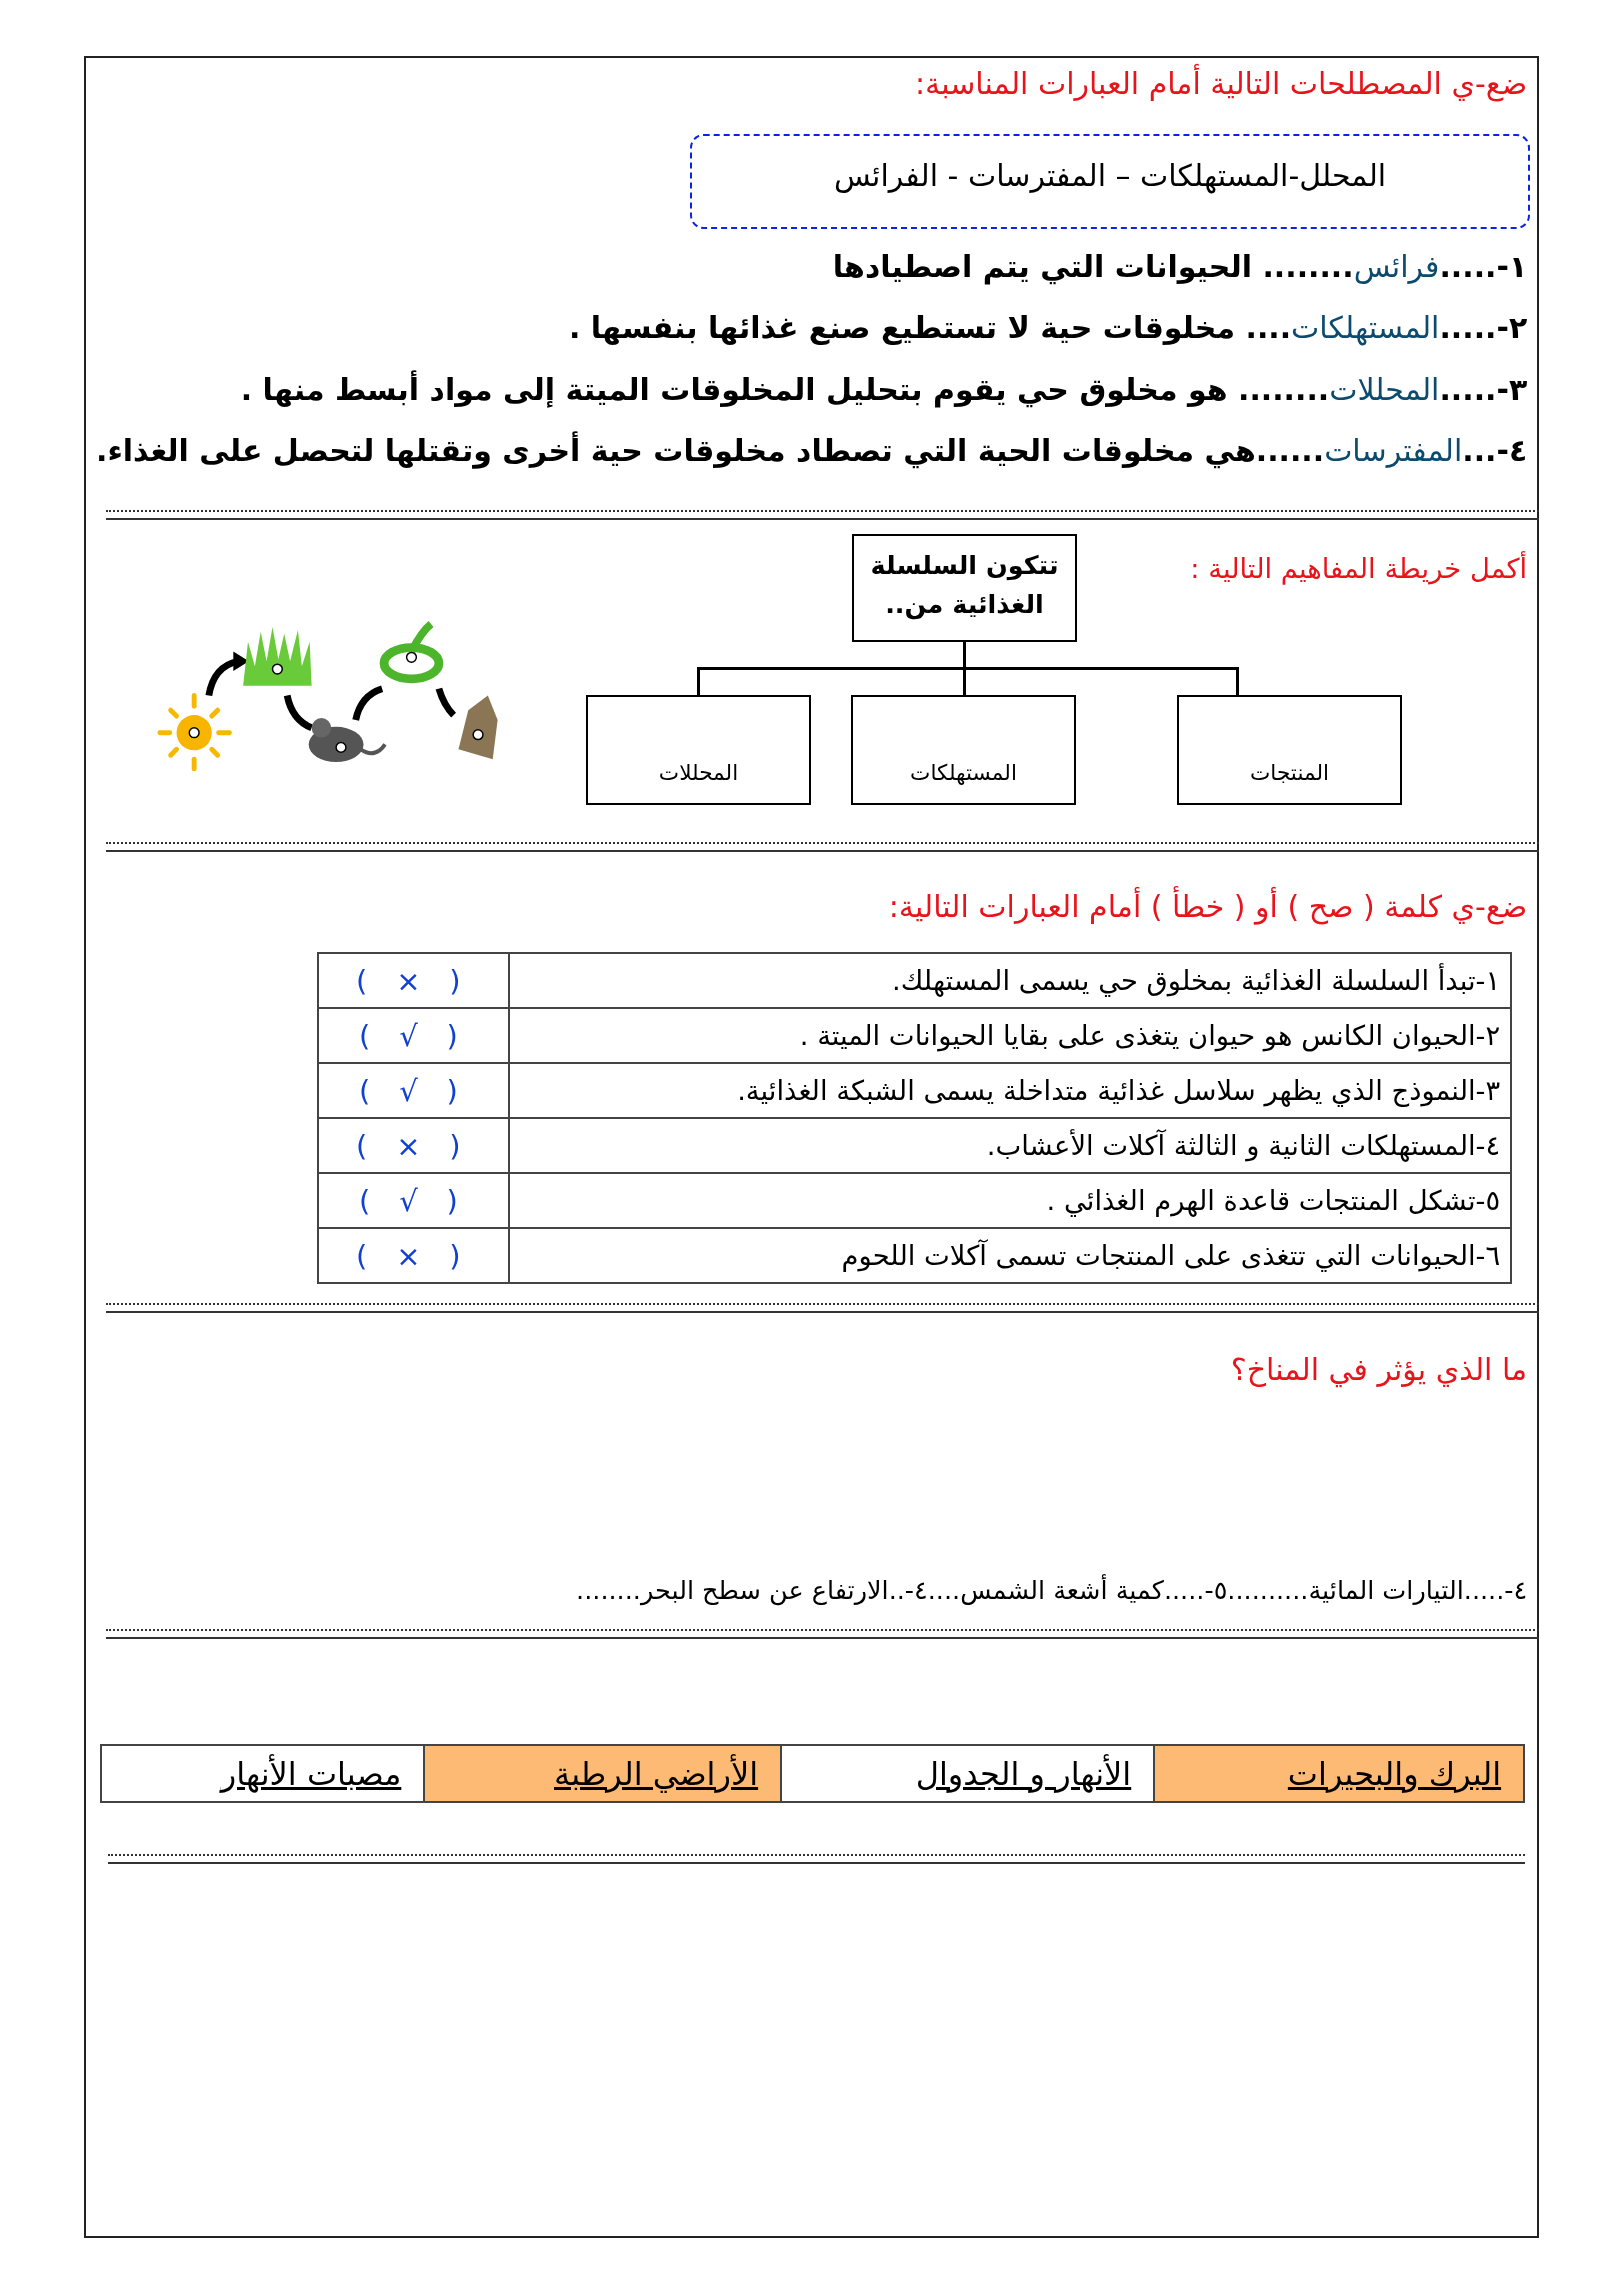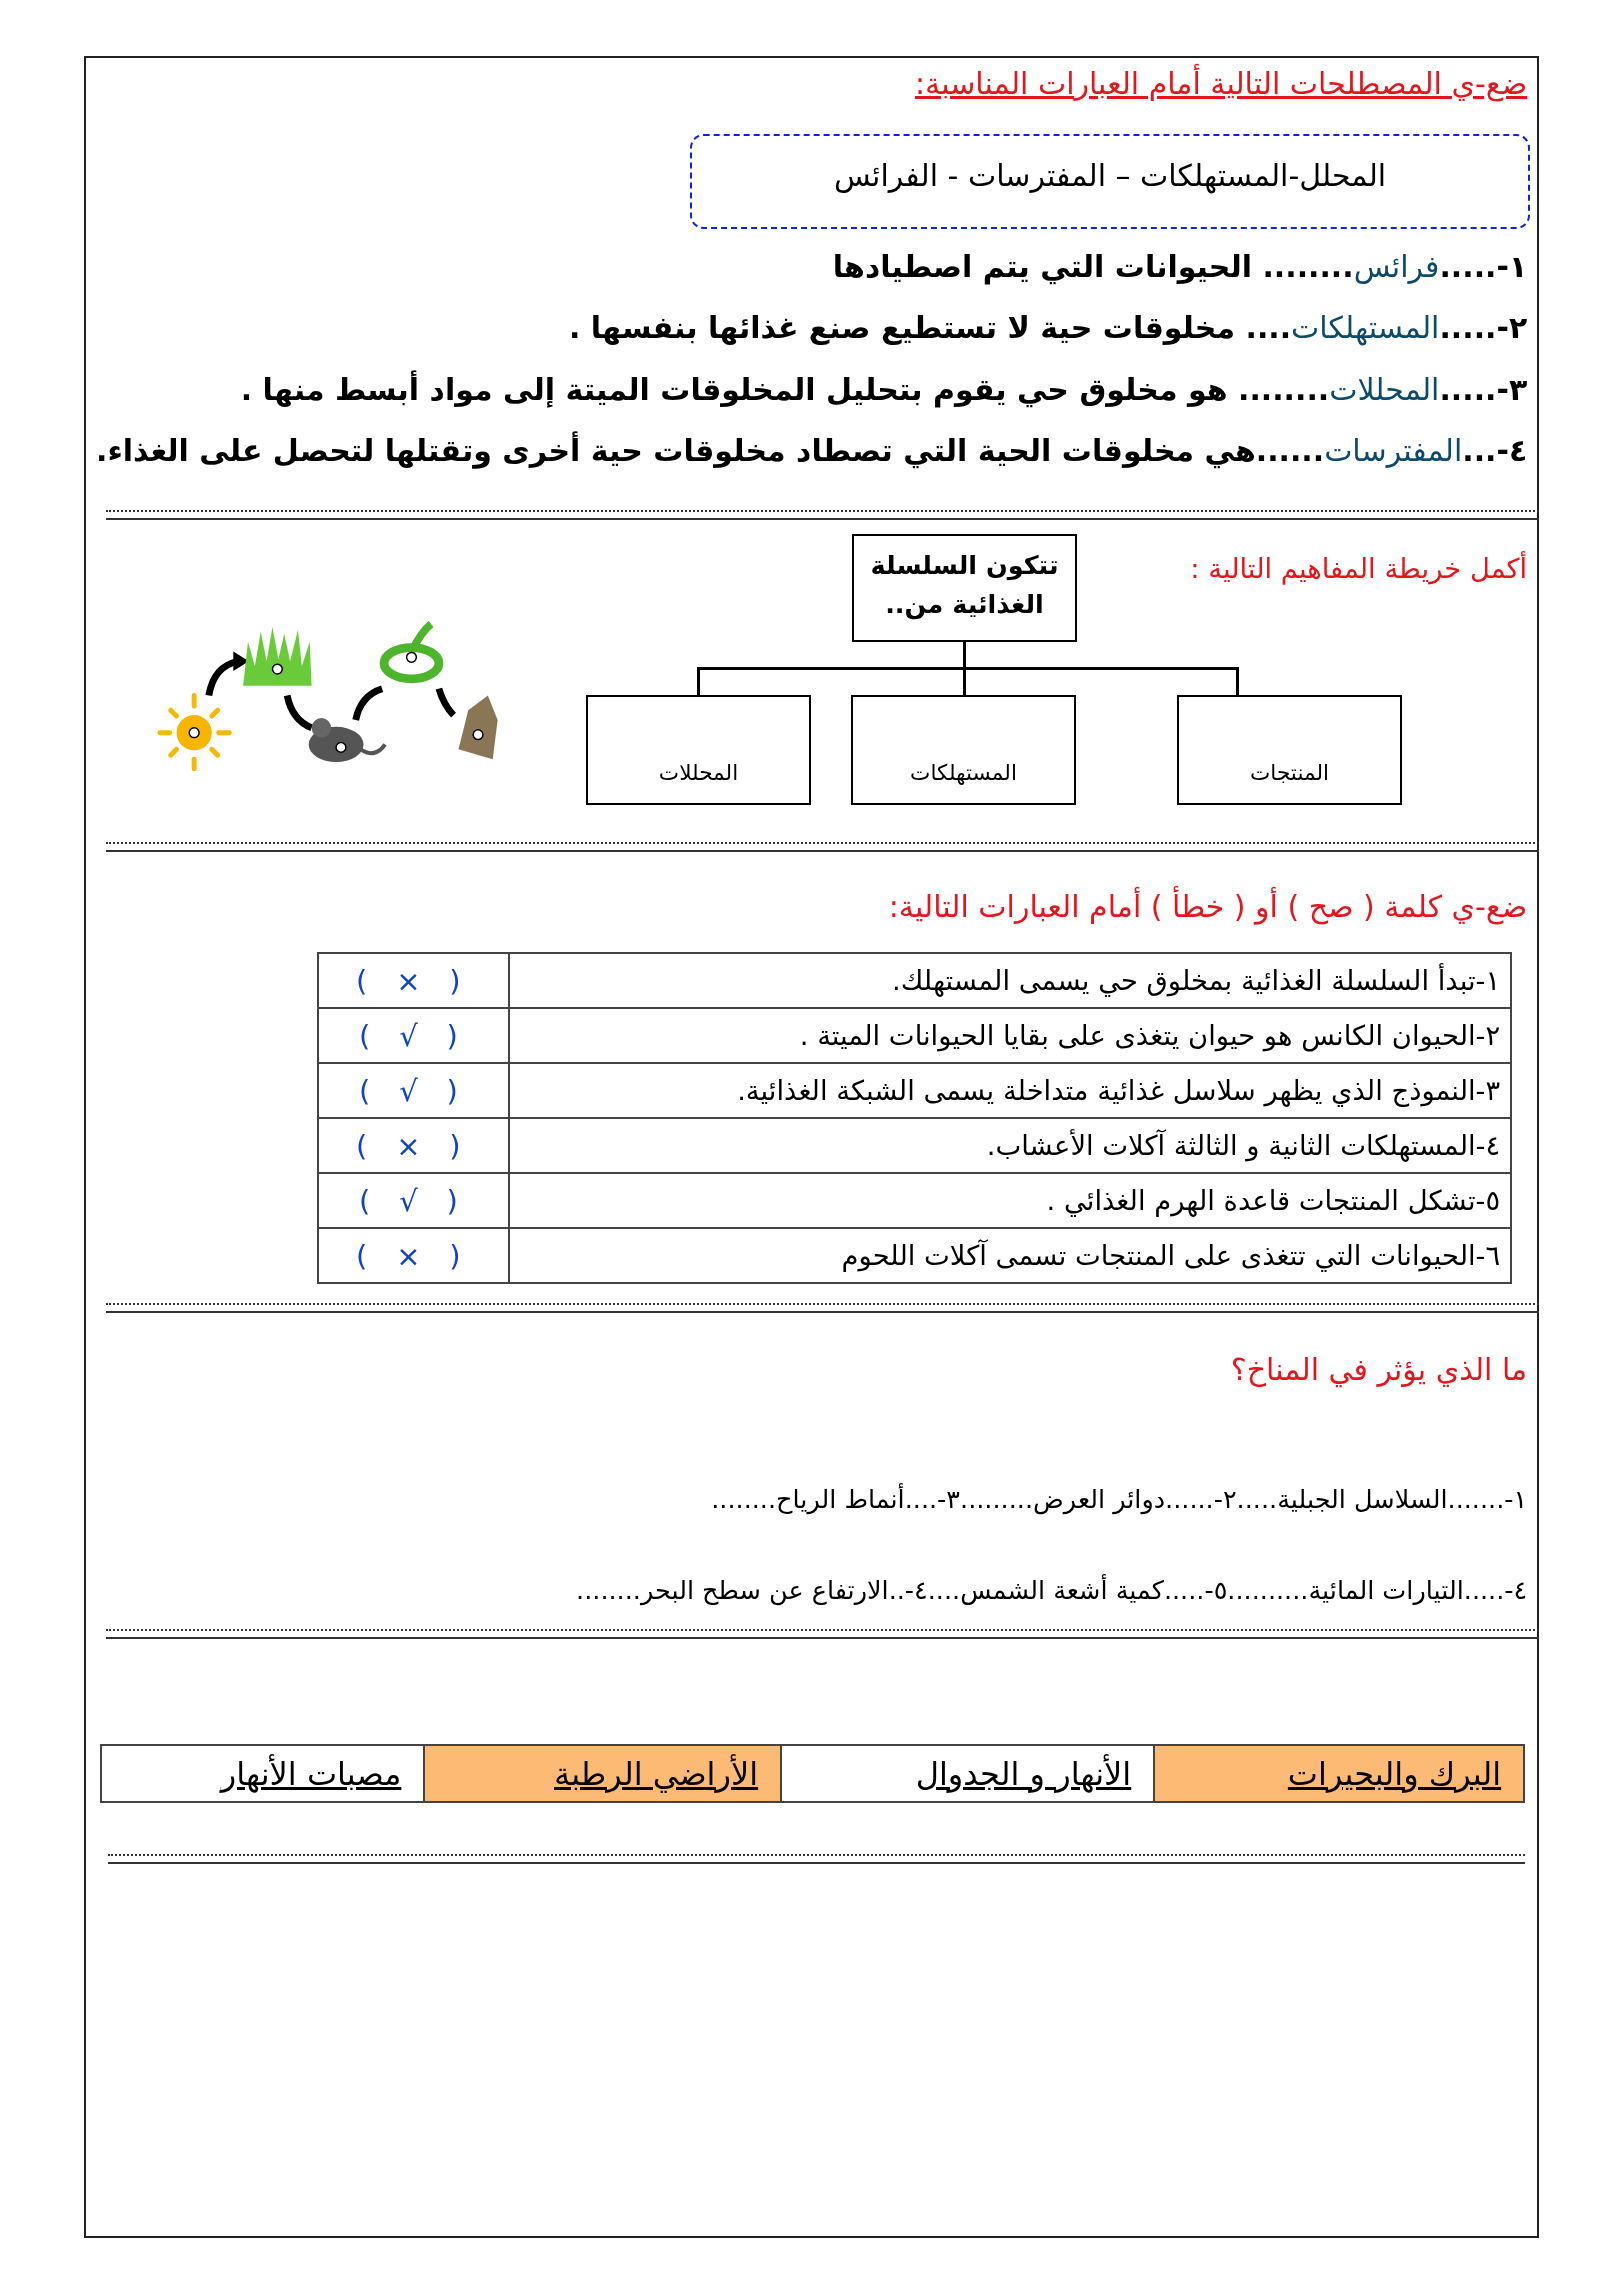--- a/index.html
+++ b/index.html
@@ -25,21 +25,21 @@
   
   .fw { position:absolute; left:13.7px; top:1686px; width:1425px; border-collapse:collapse; direction:rtl; }
   .fw td { border:2px solid #444; height:55px; font-size:32px; padding:0 21.6px; white-space:nowrap;text-decoration:underline; }
   .fw td.shade { background:#fdba74; }
 </style>
 </head>
 <body>
 
 <div class="page">
 
-  <div class="abs rtl red-title" style="right:9.8px; top:7.8px;text-decoration:underline;">ضع-ي المصطلحات التالية أمام العبارات المناسبة:</div>
+  <div class="abs rtl red-title" style="right:9.8px; top:7.8px;">ضع-ي المصطلحات التالية أمام العبارات المناسبة:</div>
   <div class="terms-box">
     <span>المحلل-المستهلكات – المفترسات - الفرائس</span>
   </div>
 
   <div class="abs rtl line" style="right:9.8px; top:191px;">
     <span>١-.....</span><span class="ans">فرائس</span><span>........ الحيوانات التي يتم اصطيادها</span>
   </div>
   <div class="abs rtl line" style="right:9.8px; top:252px;">
     <span>٢-.....</span><span class="ans">المستهلكات</span><span>....  مخلوقات حية لا تستطيع صنع غذائها بنفسها .</span>
   </div>
@@ -141,21 +141,20 @@
     <tr>
       <td>٦-الحيوانات التي تتغذى على المنتجات تسمى آكلات اللحوم</td>
       <td class="mark">( × )</td>
     </tr>
   </tbody>
     </table>
 
   <div class="sep" style="top:1245px;"></div>
 
   <div class="abs rtl red-title" style="right:9.8px; top:1294px;">ما الذي يؤثر في المناخ؟</div>
-  <div class="abs rtl" style="right:9.8px; top:1426px; font-size:25.5px; white-space:nowrap;">١-.......السلاسل الجبلية.....٢-......دوائر العرض.........٣-....أنماط الرياح........</div>
   <div class="abs rtl" style="right:9.8px; top:1517px; font-size:25.5px; white-space:nowrap;">٤-.....التيارات المائية..........٥-.....كمية أشعة الشمس....٤-..الارتفاع عن سطح البحر........</div>
 
   <div class="sep" style="top:1571px;"></div>
 
 
   <table class="fw">
     <tbody>
         <tr>
       <td class="shade">البرك والبحيرات</td>
       <td>الأنهار و الجدوال</td>

